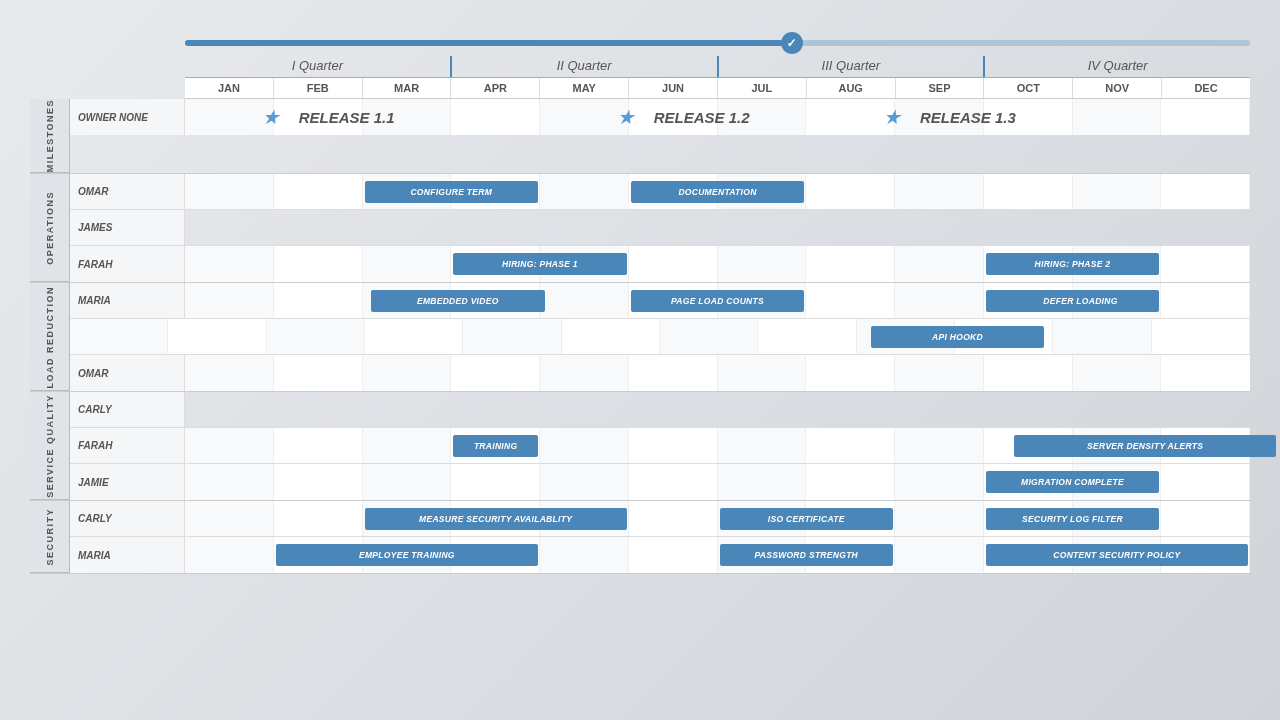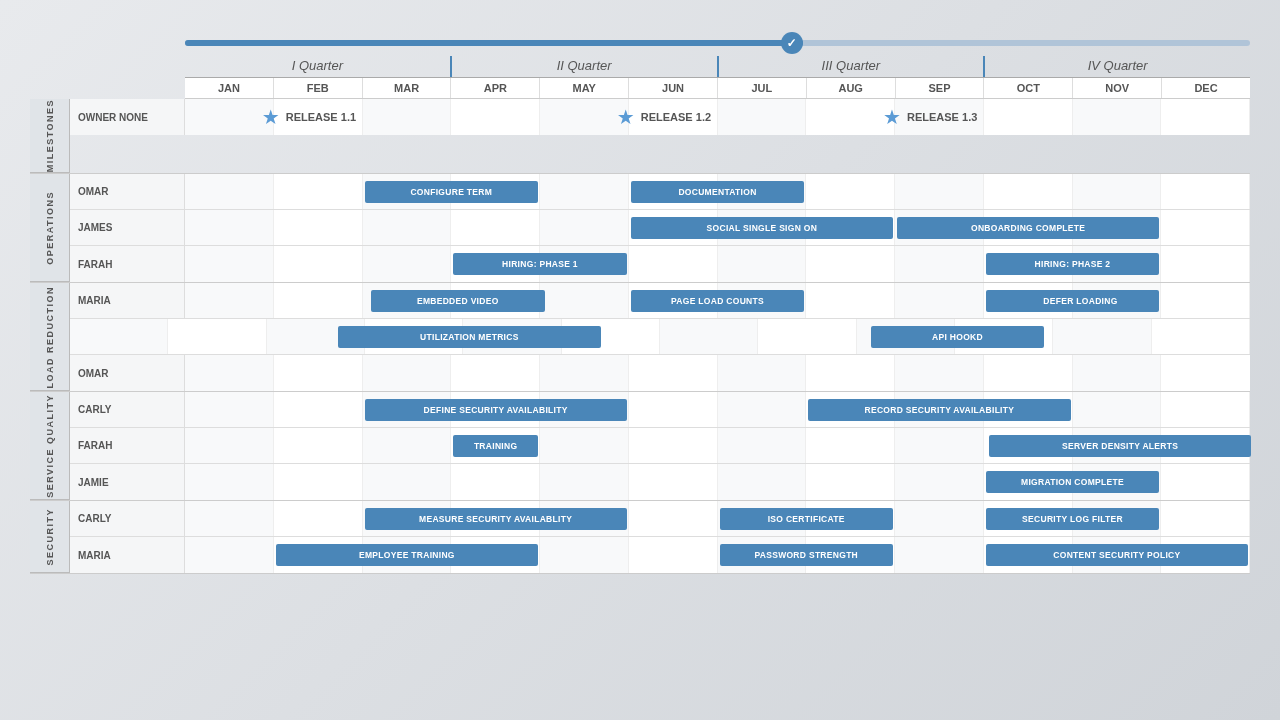--- a/index.html
+++ b/index.html
@@ -130,20 +130,21 @@
       flex: 1;
       display: flex;
       flex-direction: column;
     }
     .data-row {
       display: flex;
       align-items: center;
       border-bottom: 1px solid #ddd;
       height: 36px;
       position: relative;
+      font-style: italic;
     }
     .data-row:last-child { border-bottom: none; }
     .owner-cell {
       width: 115px;
       min-width: 115px;
       font-size: 10px;
       font-weight: 600;
       color: #555;
       padding-left: 8px;
       border-right: 1px solid #ddd;
@@ -186,27 +187,28 @@
     .milestone-icon {
       position: absolute;
       font-size: 20px;
       color: #5b9bd5;
       top: 50%;
       transform: translateY(-50%);
       z-index: 2;
     }
     .milestone-label {
       position: absolute;
-      font-size: 11px;
+      font-size: 15px;
       font-weight: 600;
       color: #555;
       top: 50%;
       transform: translateY(-50%);
       white-space: nowrap;
       z-index: 2;
+      margin-left: 13px;
     }
   </style>
 </head>
 <body>
 
 <div class="slide">
   <div class="title"></div>
 
   <div class="timeline-area">
 
@@ -289,36 +291,20 @@
                 <div class="gantt-cell" style="background: rgb(248, 249, 250);"></div>
                 <div class="gantt-cell" style="background: rgb(255, 255, 255);"></div>
                 <div class="gantt-cell" style="background: rgb(248, 249, 250);"></div>
                 <div class="gantt-cell" style="background: rgb(255, 255, 255);"></div>
                 <div class="task-bar" style="left: 179.5px; width: 173.5px;">CONFIGURE TERM</div>
                 <div class="task-bar" style="left: 445.75px; width: 173.5px;">DOCUMENTATION</div>
               </div>
             </div>
             <div class="data-row">
               <div class="owner-cell">JAMES</div>
-              <div class="gantt-area" style="position: relative;">
-                <div class="gantt-cell" style="background: rgb(248, 249, 250);"></div>
-                <div class="gantt-cell" style="background: rgb(255, 255, 255);"></div>
-                <div class="gantt-cell" style="background: rgb(248, 249, 250);"></div>
-                <div class="gantt-cell" style="background: rgb(255, 255, 255);"></div>
-                <div class="gantt-cell" style="background: rgb(248, 249, 250);"></div>
-                <div class="gantt-cell" style="background: rgb(255, 255, 255);"></div>
-                <div class="gantt-cell" style="background: rgb(248, 249, 250);"></div>
-                <div class="gantt-cell" style="background: rgb(255, 255, 255);"></div>
-                <div class="gantt-cell" style="background: rgb(248, 249, 250);"></div>
-                <div class="gantt-cell" style="background: rgb(255, 255, 255);"></div>
-                <div class="gantt-cell" style="background: rgb(248, 249, 250);"></div>
-                <div class="gantt-cell" style="background: rgb(255, 255, 255);"></div>
-                <div class="task-bar" style="left: 445.75px; width: 262.25px;">SOCIAL SINGLE SIGN ON</div>
-                <div class="task-bar" style="left: 712px; width: 262.25px;">ONBOARDING COMPLETE</div>
-              </div>
             </div>
             <div class="data-row">
               <div class="owner-cell">FARAH</div>
               <div class="gantt-area" style="position: relative;">
                 <div class="gantt-cell" style="background: rgb(248, 249, 250);"></div>
                 <div class="gantt-cell" style="background: rgb(255, 255, 255);"></div>
                 <div class="gantt-cell" style="background: rgb(248, 249, 250);"></div>
                 <div class="gantt-cell" style="background: rgb(255, 255, 255);"></div>
                 <div class="gantt-cell" style="background: rgb(248, 249, 250);"></div>
                 <div class="gantt-cell" style="background: rgb(255, 255, 255);"></div>
@@ -366,21 +352,20 @@
                 <div class="gantt-cell" style="background: rgb(248, 249, 250);"></div>
                 <div class="gantt-cell" style="background: rgb(255, 255, 255);"></div>
                 <div class="gantt-cell" style="background: rgb(248, 249, 250);"></div>
                 <div class="gantt-cell" style="background: rgb(255, 255, 255);"></div>
                 <div class="gantt-cell" style="background: rgb(248, 249, 250);"></div>
                 <div class="gantt-cell" style="background: rgb(255, 255, 255);"></div>
                 <div class="gantt-cell" style="background: rgb(248, 249, 250);"></div>
                 <div class="gantt-cell" style="background: rgb(255, 255, 255);"></div>
                 <div class="gantt-cell" style="background: rgb(248, 249, 250);"></div>
                 <div class="gantt-cell" style="background: rgb(255, 255, 255);"></div>
-                <div class="task-bar" style="left: 268.25px; width: 262.25px;">UTILIZATION METRICS</div>
                 <div class="task-bar" style="left: 800.75px; width: 173.5px;">API HOOKD</div>
               </div>
             </div>
             <div class="data-row">
               <div class="owner-cell">OMAR</div>
               <div class="gantt-area" style="position: relative;">
                 <div class="gantt-cell" style="background: rgb(248, 249, 250);"></div>
                 <div class="gantt-cell" style="background: rgb(255, 255, 255);"></div>
                 <div class="gantt-cell" style="background: rgb(248, 249, 250);"></div>
                 <div class="gantt-cell" style="background: rgb(255, 255, 255);"></div>
@@ -396,54 +381,38 @@
             </div>
           </div>
         </div>
         <div class="section-group">
           <div class="section-label">
             <span>SERVICE QUALITY</span>
           </div>
           <div class="rows-container">
             <div class="data-row">
               <div class="owner-cell">CARLY</div>
-              <div class="gantt-area" style="position: relative;">
-                <div class="gantt-cell" style="background: rgb(248, 249, 250);"></div>
-                <div class="gantt-cell" style="background: rgb(255, 255, 255);"></div>
-                <div class="gantt-cell" style="background: rgb(248, 249, 250);"></div>
-                <div class="gantt-cell" style="background: rgb(255, 255, 255);"></div>
-                <div class="gantt-cell" style="background: rgb(248, 249, 250);"></div>
-                <div class="gantt-cell" style="background: rgb(255, 255, 255);"></div>
-                <div class="gantt-cell" style="background: rgb(248, 249, 250);"></div>
-                <div class="gantt-cell" style="background: rgb(255, 255, 255);"></div>
-                <div class="gantt-cell" style="background: rgb(248, 249, 250);"></div>
-                <div class="gantt-cell" style="background: rgb(255, 255, 255);"></div>
-                <div class="gantt-cell" style="background: rgb(248, 249, 250);"></div>
-                <div class="gantt-cell" style="background: rgb(255, 255, 255);"></div>
-                <div class="task-bar" style="left: 179.5px; width: 262.25px;">DEFINE SECURITY AVAILABILITY</div>
-                <div class="task-bar" style="left: 623.25px; width: 262.25px;">RECORD SECURITY AVAILABILITY</div>
-              </div>
             </div>
             <div class="data-row">
               <div class="owner-cell">FARAH</div>
               <div class="gantt-area" style="position: relative;">
                 <div class="gantt-cell" style="background: rgb(248, 249, 250);"></div>
                 <div class="gantt-cell" style="background: rgb(255, 255, 255);"></div>
                 <div class="gantt-cell" style="background: rgb(248, 249, 250);"></div>
                 <div class="gantt-cell" style="background: rgb(255, 255, 255);"></div>
                 <div class="gantt-cell" style="background: rgb(248, 249, 250);"></div>
                 <div class="gantt-cell" style="background: rgb(255, 255, 255);"></div>
                 <div class="gantt-cell" style="background: rgb(248, 249, 250);"></div>
                 <div class="gantt-cell" style="background: rgb(255, 255, 255);"></div>
                 <div class="gantt-cell" style="background: rgb(248, 249, 250);"></div>
                 <div class="gantt-cell" style="background: rgb(255, 255, 255);"></div>
                 <div class="gantt-cell" style="background: rgb(248, 249, 250);"></div>
                 <div class="gantt-cell" style="background: rgb(255, 255, 255);"></div>
                 <div class="task-bar" style="left: 268.25px; width: 84.75px;">TRAINING</div>
-                <div class="task-bar" style="left: 804px; width: 262.25px;">SERVER DENSITY ALERTS</div>
+                <div class="task-bar" style="left: 829px; width: 262.25px;">SERVER DENSITY ALERTS</div>
               </div>
             </div>
             <div class="data-row">
               <div class="owner-cell">JAMIE</div>
               <div class="gantt-area" style="position: relative;">
                 <div class="gantt-cell" style="background: rgb(248, 249, 250);"></div>
                 <div class="gantt-cell" style="background: rgb(255, 255, 255);"></div>
                 <div class="gantt-cell" style="background: rgb(248, 249, 250);"></div>
                 <div class="gantt-cell" style="background: rgb(255, 255, 255);"></div>
                 <div class="gantt-cell" style="background: rgb(248, 249, 250);"></div>

